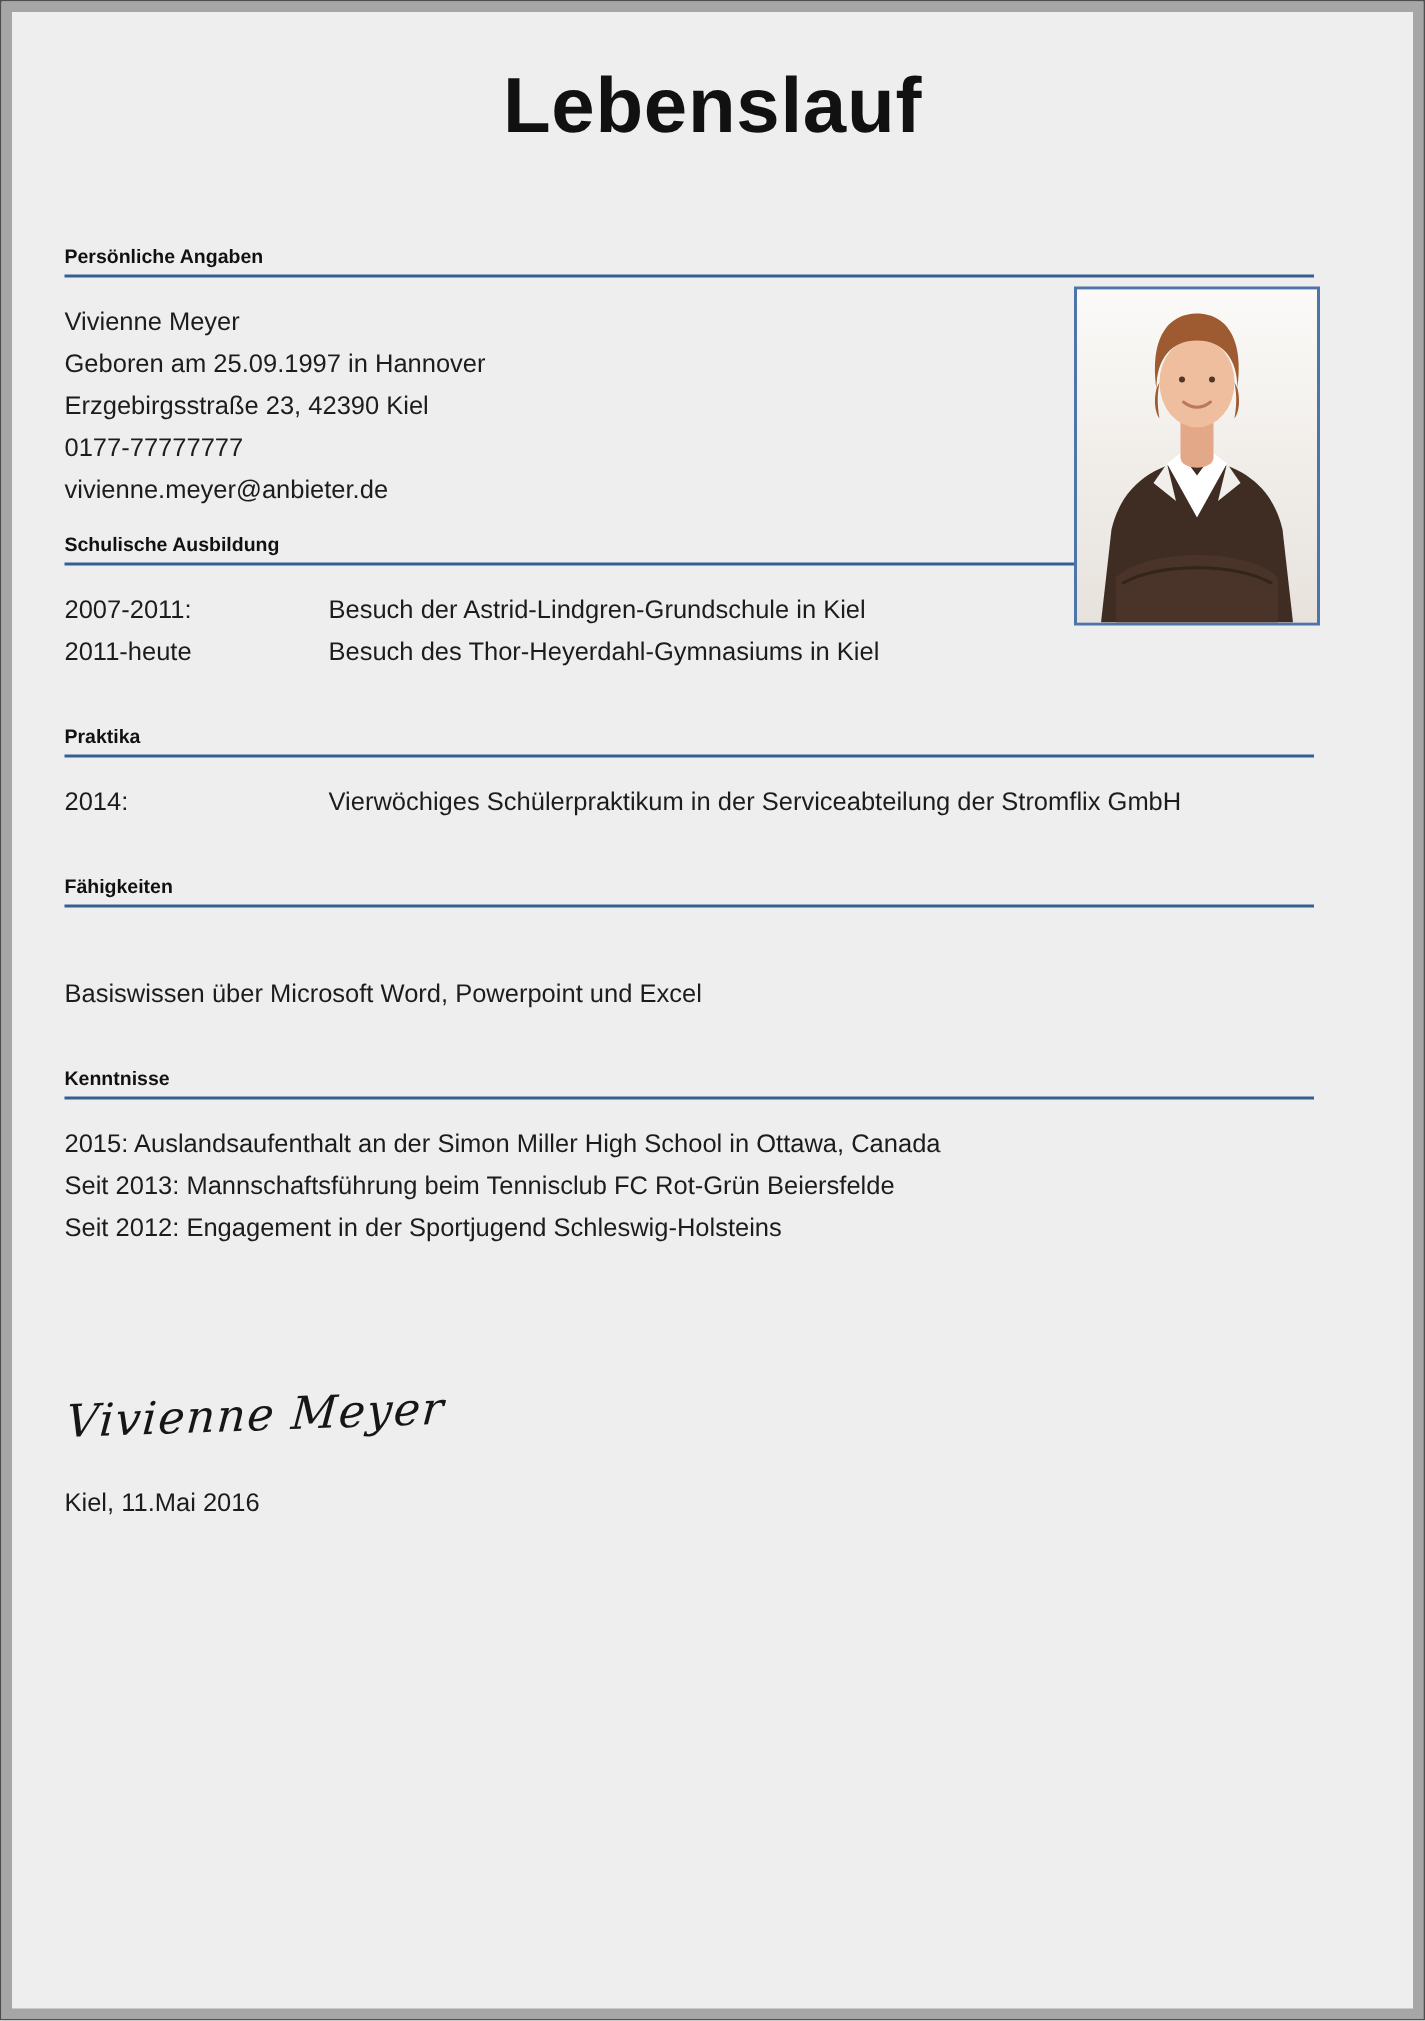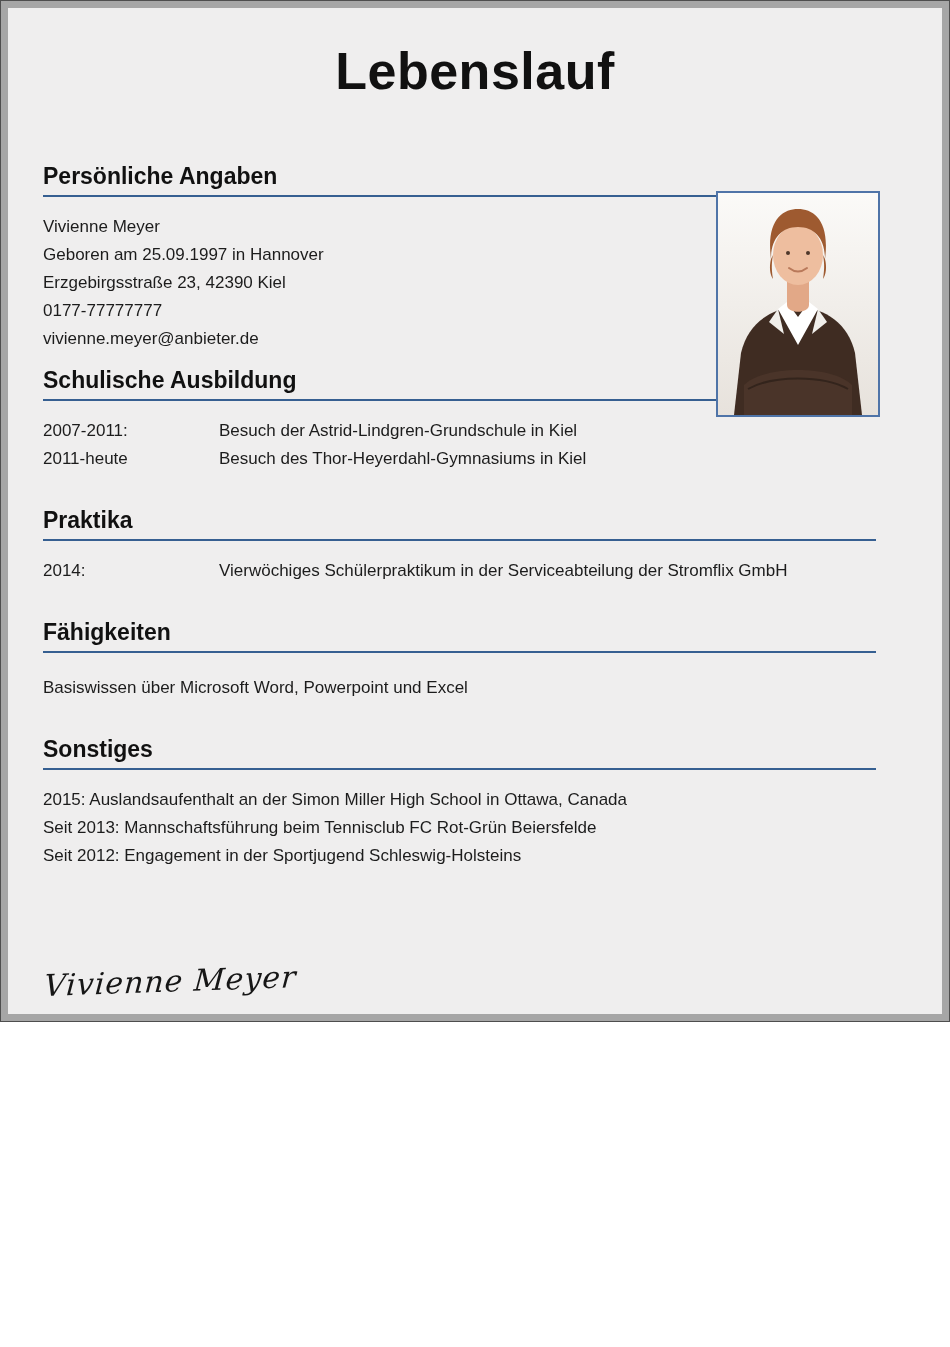--- a/index.html
+++ b/index.html
@@ -1,19 +1,19 @@
 <!DOCTYPE html>
 <html style="--heading-rule: #365f91; --photo-border: #4f74a8; --page-background: #efeeee;"><head>
 <meta charset="utf-8">
 <style>
   html,body { margin:0; padding:0; background:#ffffff; }
   .sheet {
     position: relative;
     width: 950px;
-    height: 1022px;
+    height: 1347px;
     box-sizing: border-box;
     background: var(--page-background, #efeeee);
     border: 1px solid #4e4e4e;
     box-shadow: inset 0 0 0 7px #a6a6a6;
     font-family: "Liberation Sans", sans-serif;
     color: #1c1c1c;
     overflow: hidden;
   }
   .content { padding: 0 42px; }
   h1.title {
@@ -23,32 +23,32 @@
     line-height: 60px;
     font-weight: bold;
     letter-spacing: 0.5px;
     color: #111;
   }
   .sec-head {
     width: 833px;
     margin-top: 34px;
     padding-bottom: 5px;
     border-bottom: 2px solid var(--heading-rule, #365f91);
-    font-size: 23px;
+    font-size: 13px;
     font-weight: bold;
     color: #111;
   }
   .sec-head.first { margin-top: 62px; }
   .text-block { margin-top: 16px; font-size: 17px; }
   .text-block .line { line-height: 28px; }
   .rows { margin-top: 16px; font-size: 17px; }
   .row { display: flex; line-height: 28px; justify-content: space-between; }
   .row .period { width: 176px; flex: 0 0 176px; }
   .row .desc { flex: 1; }
-  .gap-block { margin-top: 21px; }
+  .gap-block { margin-top: 44px; }
   .photo-frame {
     position: absolute;
     left: 715px;
     top: 190px;
     width: 160px;
     height: 222px;
     border: 2px solid var(--photo-border, #4f74a8);
     box-sizing: content-box;
     background: #f7f5f2;
   }
@@ -111,29 +111,30 @@
     </div>
 
     <div class="sec-head">
       <span>Fähigkeiten</span>
     </div>
     <div class="text-block gap-block">
       <div class="line">Basiswissen über Microsoft Word, Powerpoint und Excel</div>
     </div>
 
     <div class="sec-head">
-      <span>Sonstiges</span>
+      <span>Kenntnisse</span>
     </div>
     <div class="text-block">
       <div class="line">2015: Auslandsaufenthalt an der Simon Miller High School in Ottawa, Canada</div>
       <div class="line">Seit 2013: Mannschaftsführung beim Tennisclub FC Rot-Grün Beiersfelde</div>
       <div class="line">Seit 2012: Engagement in der Sportjugend Schleswig-Holsteins</div>
     </div>
 
     <div class="signature">Vivienne Meyer</div>
+    <div class="place-date">Kiel, 11.Mai 2016</div>
 
   </div>
 
   <div class="photo-frame">
     <svg width="160" height="222" viewBox="0 0 160 222">
       <defs>
         <linearGradient id="pbg" x1="0" y1="0" x2="0" y2="1">
           <stop offset="0" stop-color="#fbfaf8"></stop>
           <stop offset="1" stop-color="#e7e2dc"></stop>
         </linearGradient>

